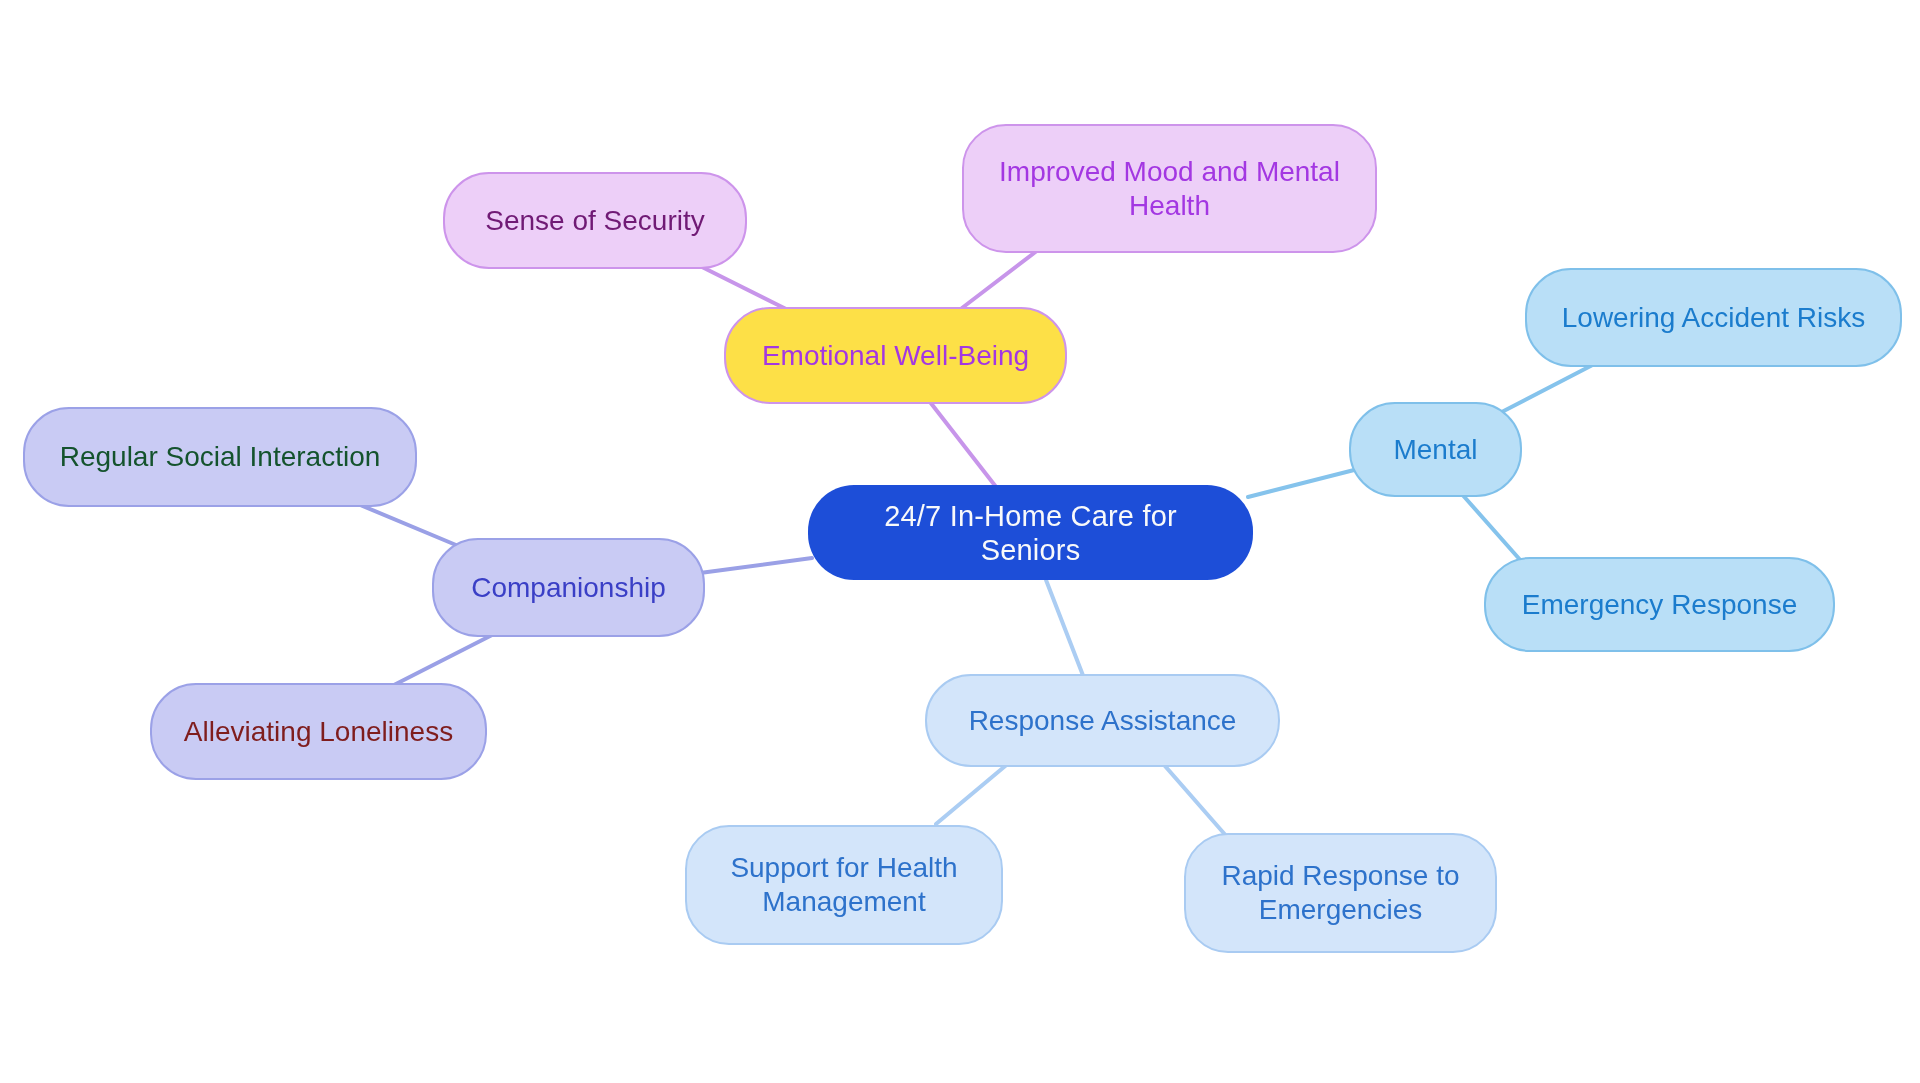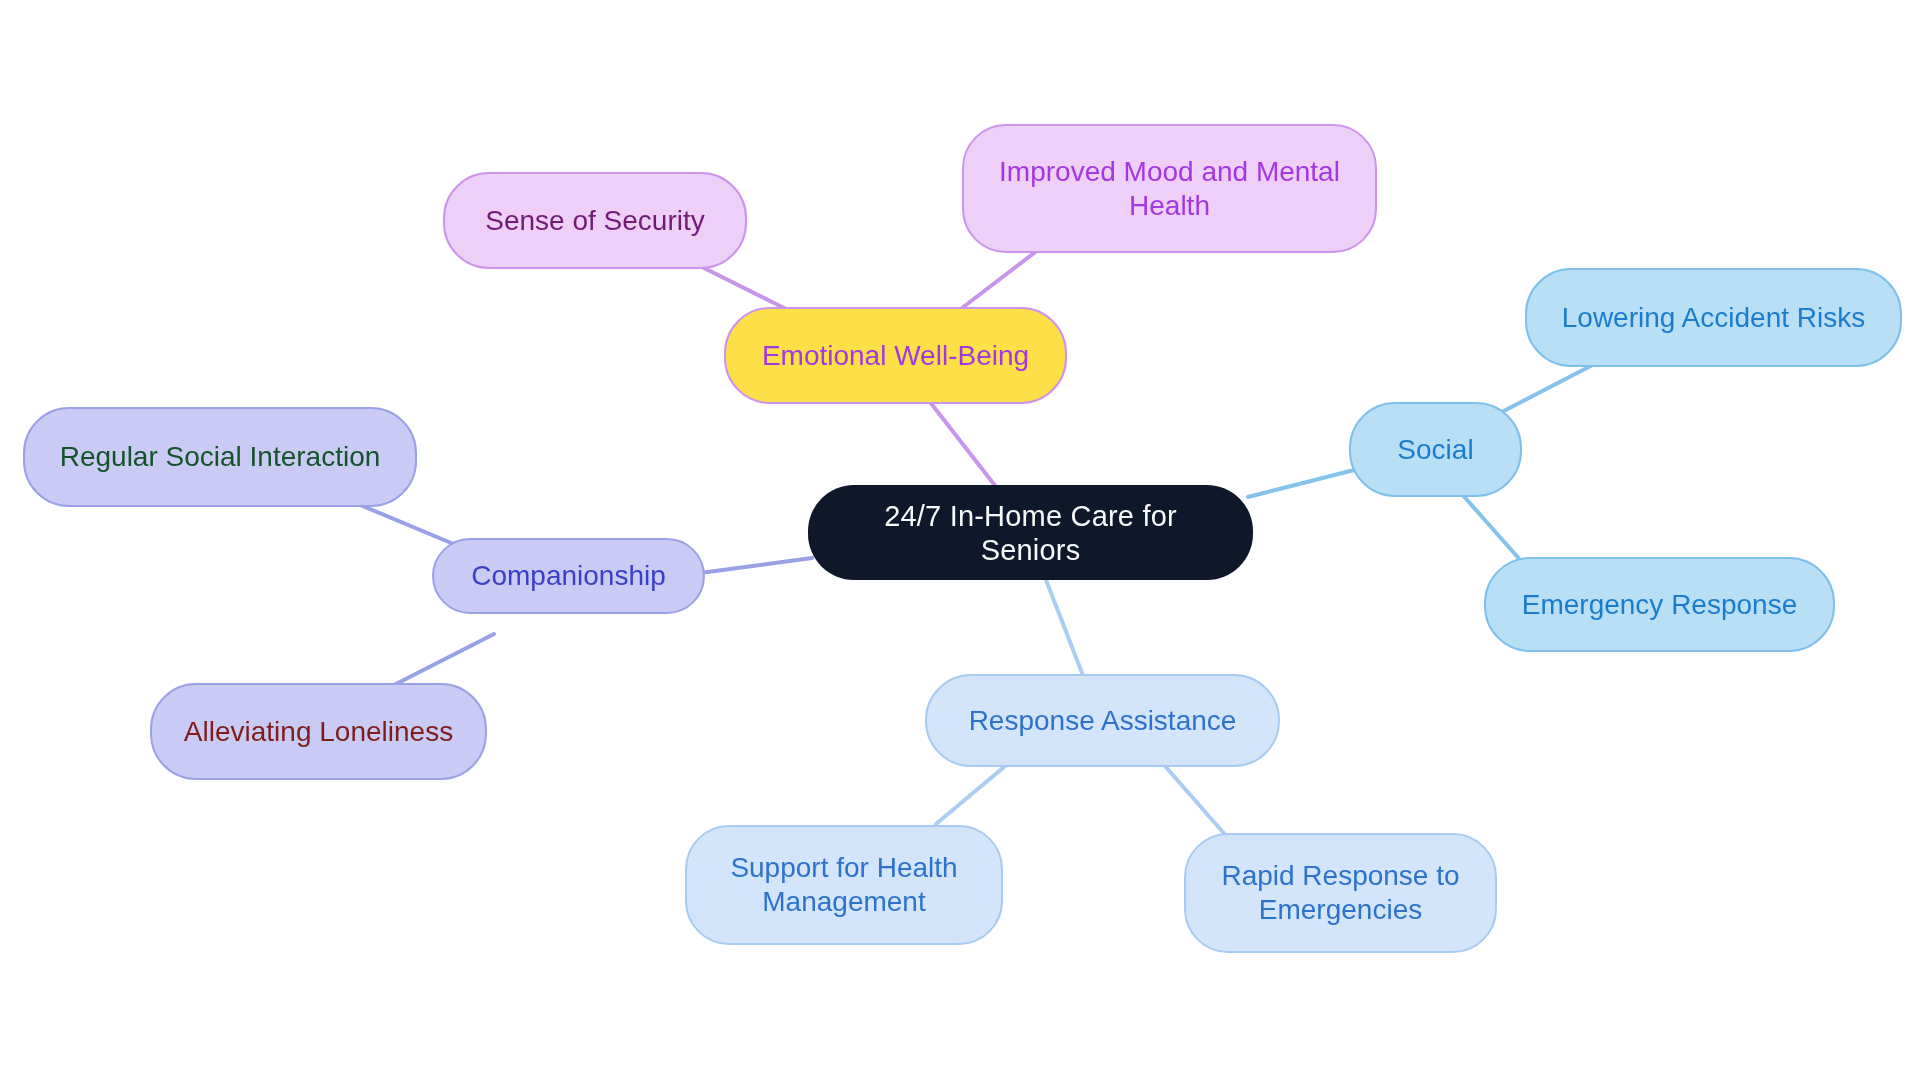--- a/index.html
+++ b/index.html
@@ -69,45 +69,45 @@
 
     <line x1="812" y1="558" x2="700" y2="573" stroke="#9aa0e6"></line>
     <line x1="456" y1="545" x2="346" y2="499" stroke="#9aa0e6"></line>
     <line x1="494" y1="634" x2="392" y2="686" stroke="#9aa0e6"></line>
 
     <line x1="1046" y1="580" x2="1084" y2="678" stroke="#abcdf3"></line>
     <line x1="1010" y1="762" x2="936" y2="824" stroke="#abcdf3"></line>
     <line x1="1158" y1="758" x2="1228" y2="838" stroke="#abcdf3"></line>
   </svg>
 
-  <div class="node central" style="left: 808px; top: 485px; width: 445px; height: 95px; font-size: 29px; background: #0f172a; color: rgb(248, 249, 250);">
+  <div class="node central" style="left: 808px; top: 485px; width: 445px; height: 95px; font-size: 29px; background: #1d4ed8; color: rgb(248, 249, 250);">
     <span>24/7 In-Home Care for Seniors</span>
   </div>
 
   <div class="node" style="left: 724px; top: 307px; width: 343px; height: 97px; background: #fde047; border-color: rgb(205, 148, 235); color: rgb(163, 55, 226);">
     <span>Emotional Well-Being</span>
   </div>
   <div class="node" style="left: 443px; top: 172px; width: 304px; height: 97px; background: rgb(237, 207, 248); border-color: rgb(205, 148, 235); color: #701a75;">
     <span>Sense of Security</span>
   </div>
   <div class="node two-line" style="left: 962px; top: 124px; width: 415px; height: 129px; background: rgb(237, 207, 248); border-color: rgb(205, 148, 235); color: rgb(163, 55, 226);">
     <span>Improved Mood and Mental Health</span>
   </div>
 
   <div class="node" style="left: 1349px; top: 402px; width: 173px; height: 95px; background: rgb(185, 223, 247); border-color: rgb(127, 192, 234); color: rgb(27, 124, 205);">
-    <span>Social</span>
+    <span>Mental</span>
   </div>
   <div class="node" style="left: 1525px; top: 268px; width: 377px; height: 99px; background: rgb(185, 223, 247); border-color: rgb(127, 192, 234); color: rgb(27, 124, 205);">
     <span>Lowering Accident Risks</span>
   </div>
   <div class="node" style="left: 1484px; top: 557px; width: 351px; height: 95px; background: rgb(185, 223, 247); border-color: rgb(127, 192, 234); color: rgb(27, 124, 205);">
     <span>Emergency Response</span>
   </div>
 
-  <div class="node" style="left: 432px; top: 538px; width: 273px; height: 76px; background: rgb(201, 203, 244); border-color: rgb(155, 161, 231); color: rgb(58, 63, 198);">
+  <div class="node" style="left: 432px; top: 538px; width: 273px; height: 99px; background: rgb(201, 203, 244); border-color: rgb(155, 161, 231); color: rgb(58, 63, 198);">
     <span>Companionship</span>
   </div>
   <div class="node" style="left: 23px; top: 407px; width: 394px; height: 100px; background: rgb(201, 203, 244); border-color: rgb(155, 161, 231); color: #14532d;">
     <span>Regular Social Interaction</span>
   </div>
   <div class="node" style="left: 150px; top: 683px; width: 337px; height: 97px; background: rgb(201, 203, 244); border-color: rgb(155, 161, 231); color: #7f1d1d;">
     <span>Alleviating Loneliness</span>
   </div>
 
   <div class="node" style="left: 925px; top: 674px; width: 355px; height: 93px; background: rgb(211, 229, 250); border-color: rgb(169, 203, 242); color: rgb(45, 114, 203);">

